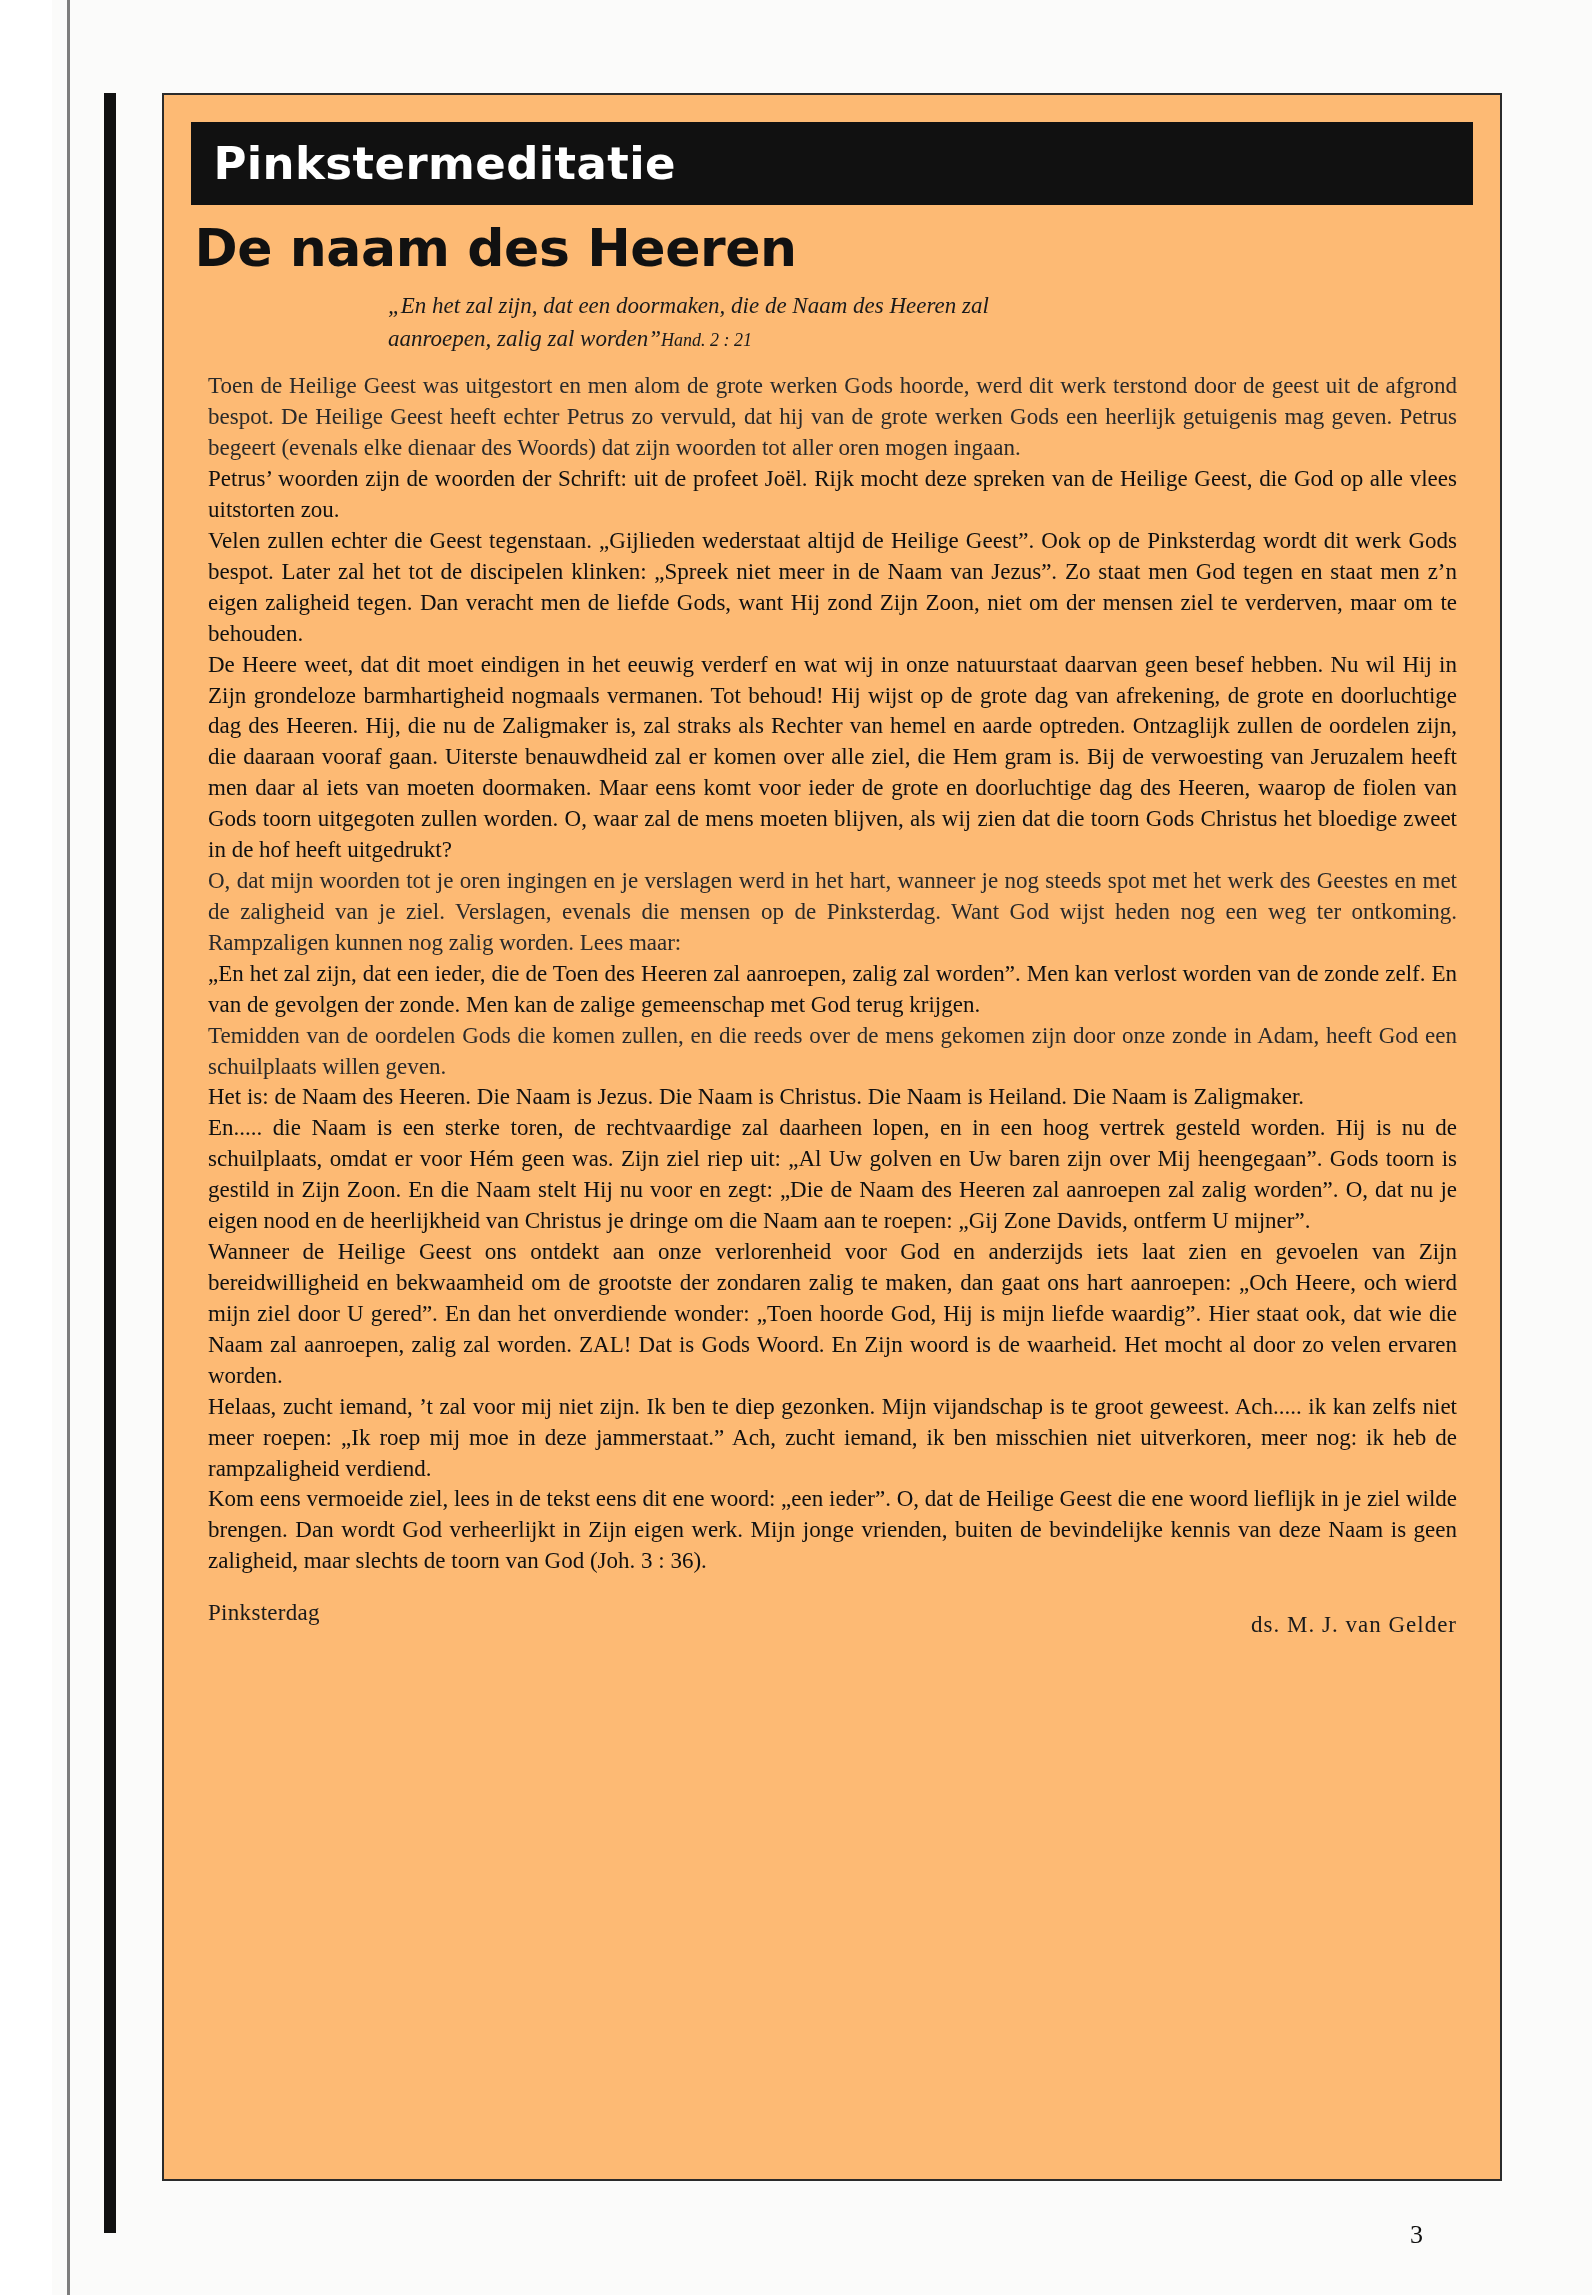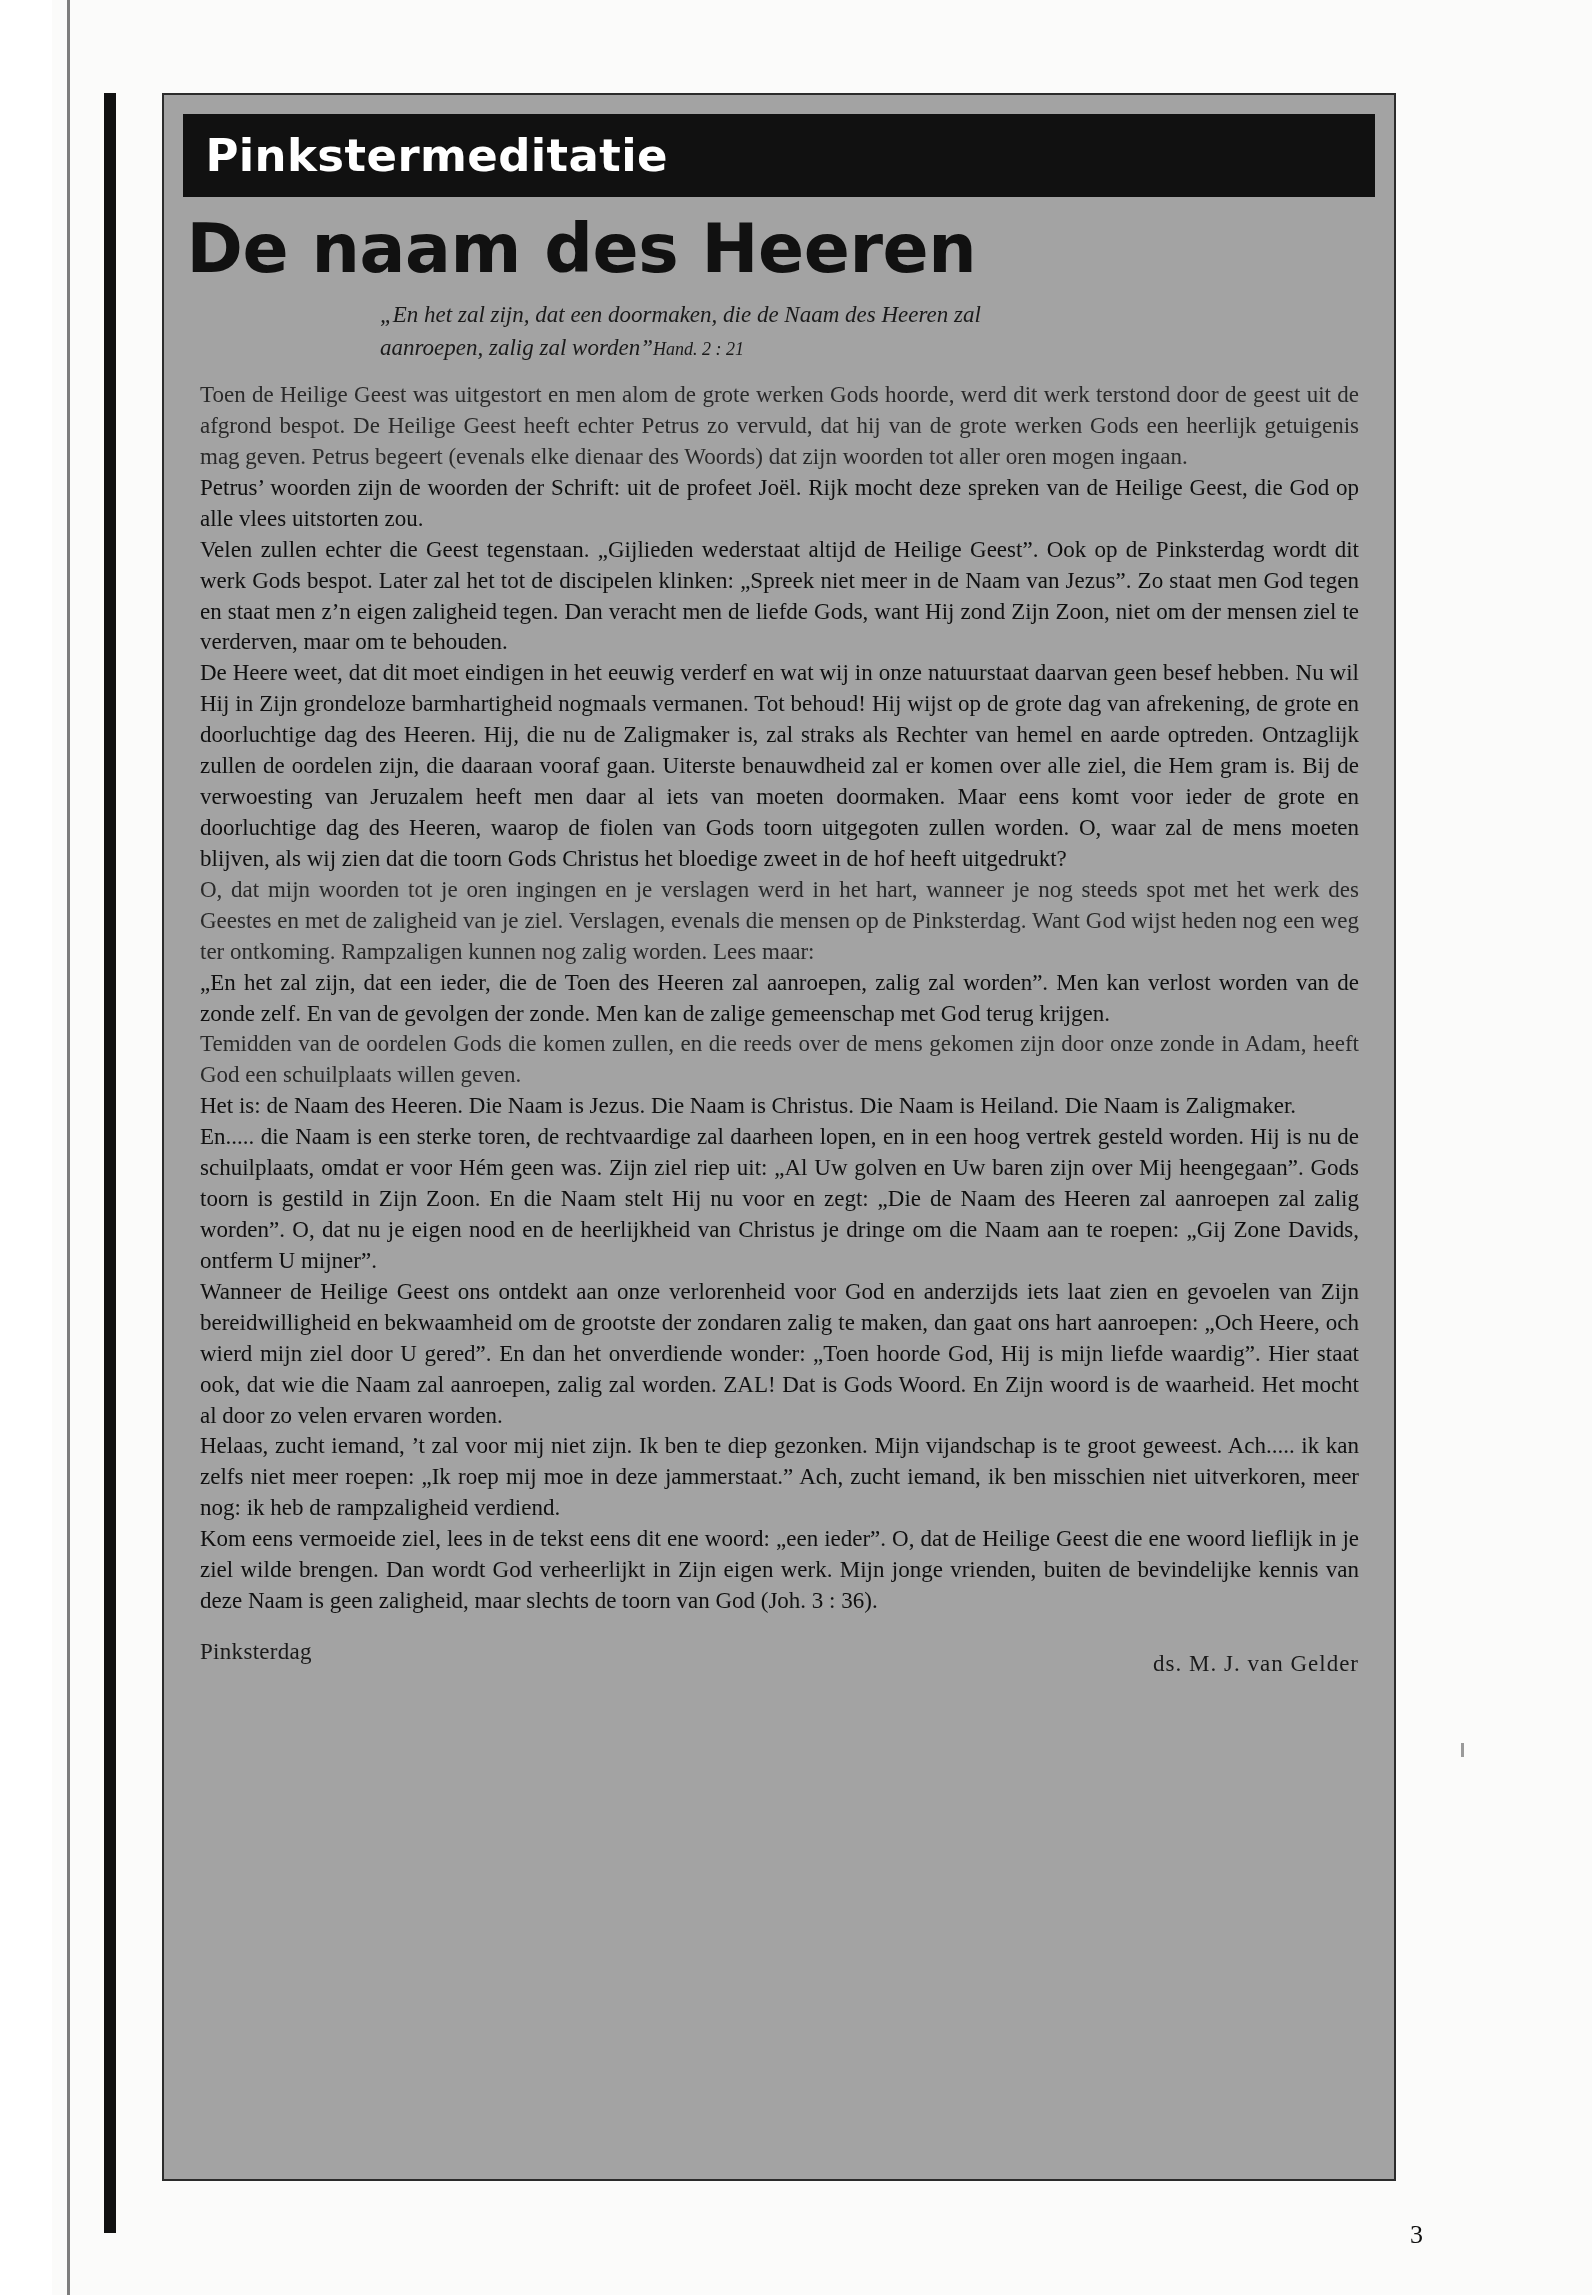--- a/index.html
+++ b/index.html
@@ -47,26 +47,26 @@
     width: 12px;
     height: 2140px;
     background: #111111;
   }
 
   
   .article {
     position: absolute;
     left: 162px;
     top: 93px;
-    width: 1234px;
+    width: 1340px;
     height: 2088px;
     border: 2.6px solid #2b2b2b;
     box-sizing: border-box;
-    background: #a3a3a3;
-    padding: 0;
+    background: #fdba74;
+    padding: 8px;
   }
 
   .kicker {
     margin: 19px 19px 0 19px;
     background: #111111;
     color: #ffffff;
     height: 83px;
     display: flex;
     align-items: center;
     padding-left: 22.4px;
@@ -76,21 +76,21 @@
     font-family: "DejaVu Sans", sans-serif;
     font-size: 45px;
     font-weight: 700;
     letter-spacing: 0.4px;
     line-height: 1;
   }
 
   .headline {
     margin: 15.5px 0 0 22.4px;
     font-family: "DejaVu Sans", sans-serif;
-    font-size: 68px;
+    font-size: 52px;
     font-weight: 700;
     letter-spacing: -0.4px;
     line-height: 1.05;
     color: #111111;
   }
 
   .epigraph {
     margin: 14px 45px 0 216px;
     font-style: italic;
     font-size: 23px;

